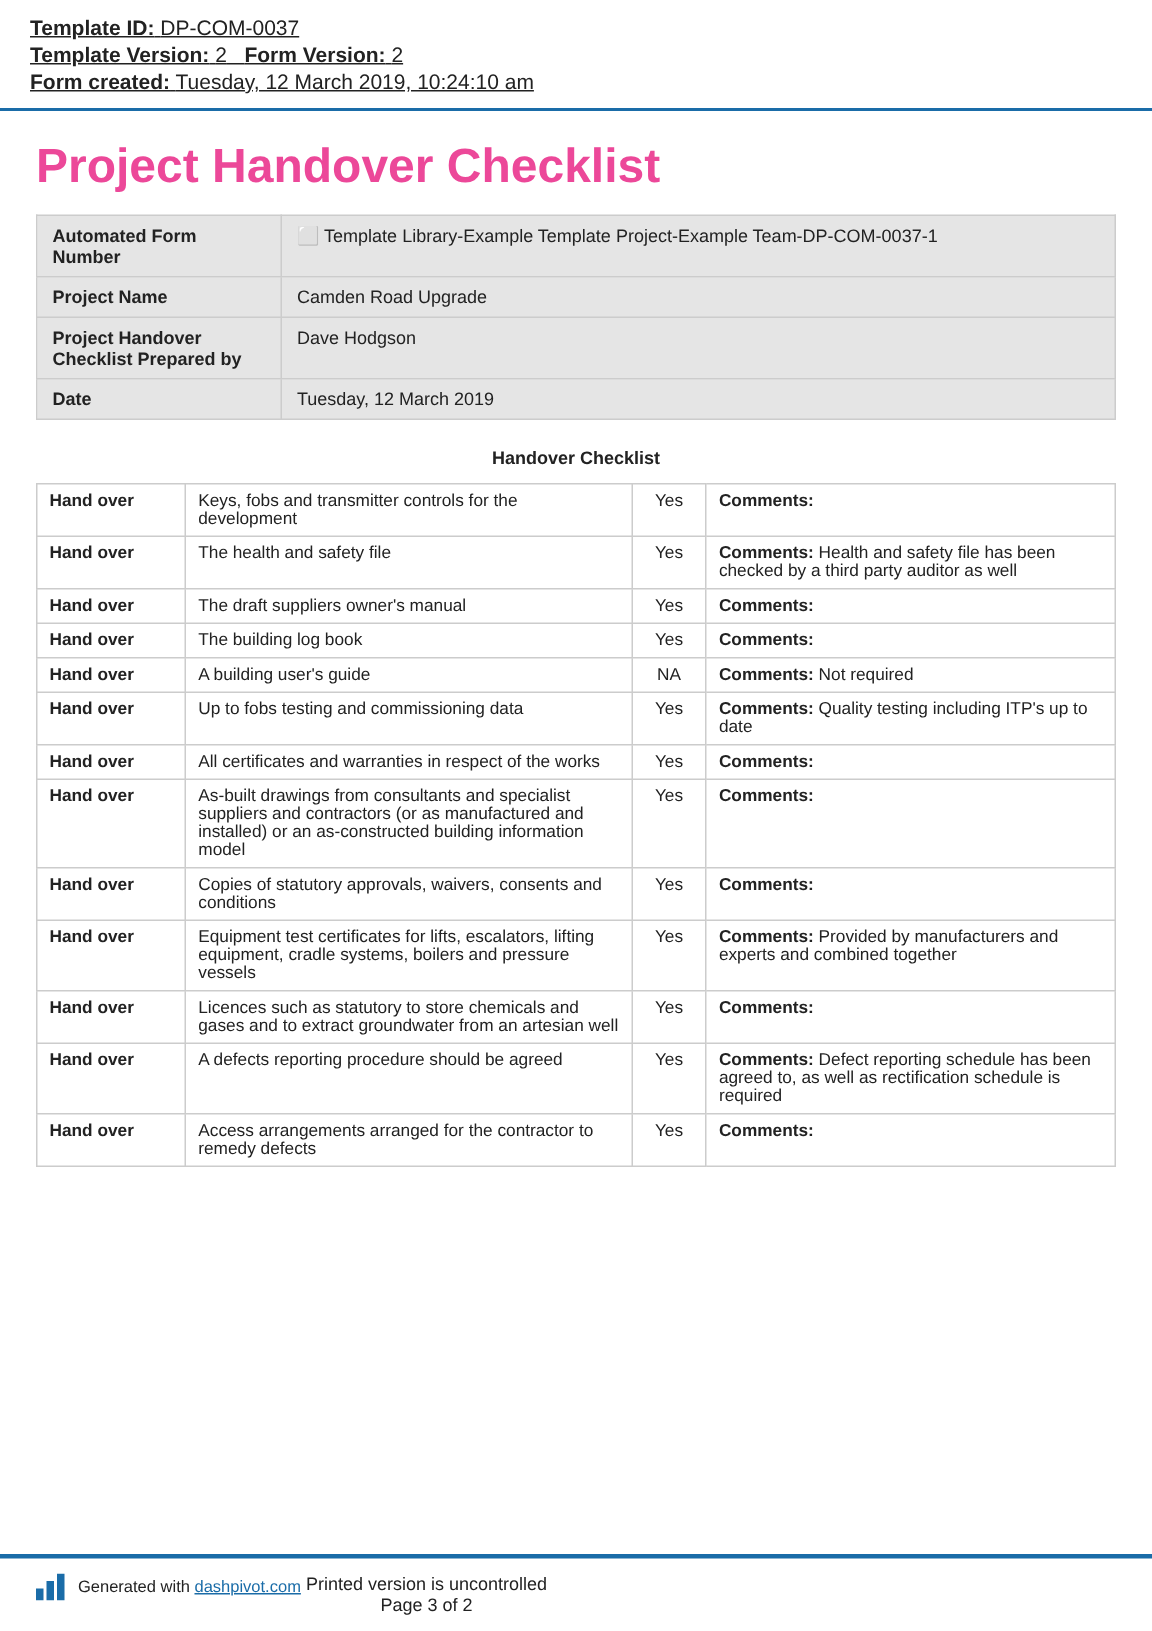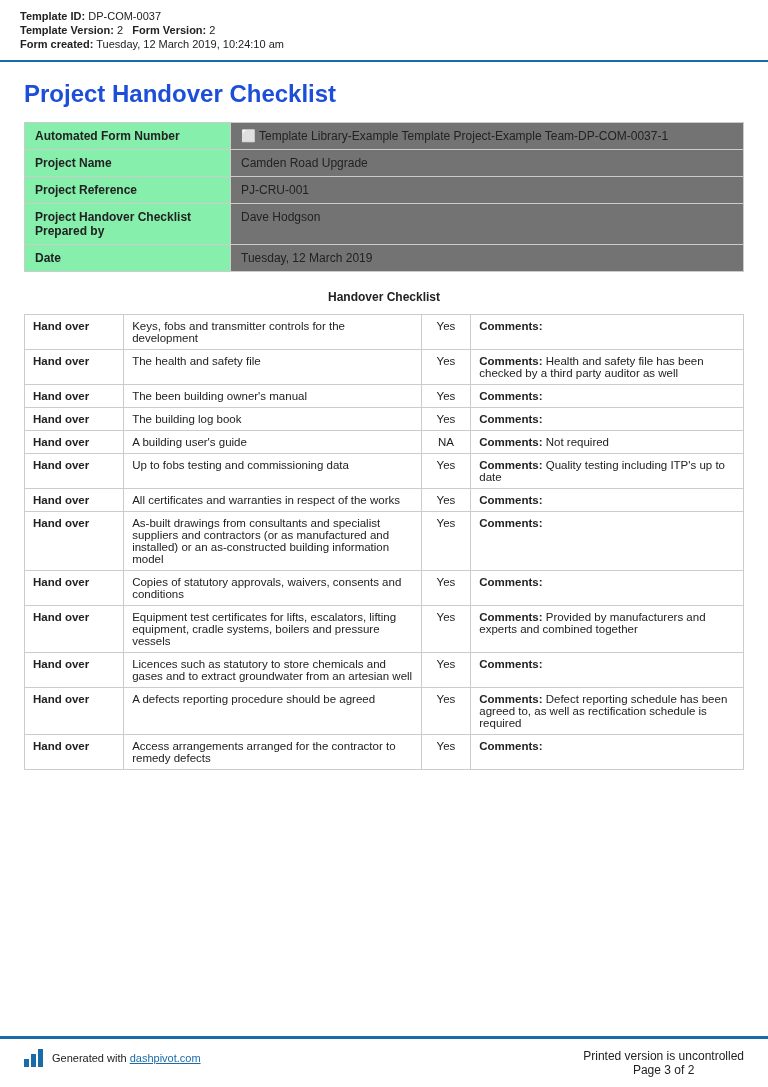--- a/index.html
+++ b/index.html
@@ -46,56 +46,57 @@
     }
     .header-meta {
       flex: 1;
       font-size: 11px;
       color: #222;
     }
     .header-meta .meta-row { margin-bottom: 2px; }
     .header-meta strong { font-weight: bold; }
     .header-right {
       min-width: 220px;
-      font-size: 11px;
+      font-size: 14px;
       color: #222;
+      text-decoration: underline;
     }
     .header-right .meta-row { margin-bottom: 2px; }
     .header-right strong { font-weight: bold; }
 
     
     .main {
       flex: 1;
       padding: 18px 24px 10px 24px;
     }
     .doc-title {
-      font-size: 24px;
-      font-weight: bold;
-      color: #1d4ed8;
+      font-size: 32px;
+      font-weight: bold;
+      color: #ec4899;
       margin-bottom: 14px;
     }
     
     .info-table {
       width: 100%;
       border-collapse: collapse;
       margin-bottom: 18px;
     }
     .info-table td {
       border: 1px solid #ccc;
       padding: 6px 10px;
       vertical-align: top;
       font-size: 12px;
     }
     .info-table td:first-child {
       font-weight: bold;
-      width: 206px;
-      background: #86efac;
+      width: 163px;
+      background: #e5e5e5;
     }
     .info-table td:last-child {
-      background: #737373;
+      background: #e5e5e5;
     }
 
     
     .section-title {
       text-align: center;
       font-size: 12px;
       font-weight: bold;
       margin-bottom: 10px;
       color: #222;
     }
@@ -127,21 +128,20 @@
       width: 220px;
     }
     .comment-bold { font-weight: bold; }
 
     
     .footer {
       border-top: 3px solid #1a6ca8;
       padding: 10px 24px;
       display: flex;
       align-items: flex-start;
-      justify-content: space-between;
       margin-top: auto;
     }
     .footer-left {
       display: flex;
       align-items: center;
       font-size: 11px;
       min-width: 180px;
     }
     .footer-bar-icon {
       margin-right: 6px;
@@ -193,24 +193,20 @@
       <tbody id="info-tbody">
           <tr>
     <td><strong>Automated Form Number</strong></td>
     <td>⬜ Template Library-Example Template Project-Example Team-DP-COM-0037-1</td>
   </tr>
           <tr>
     <td><strong>Project Name</strong></td>
     <td>Camden Road Upgrade</td>
   </tr>
           <tr>
-    <td><strong>Project Reference</strong></td>
-    <td>PJ-CRU-001</td>
-  </tr>
-          <tr>
     <td><strong>Project Handover Checklist Prepared by</strong></td>
     <td>Dave Hodgson</td>
   </tr>
           <tr>
     <td><strong>Date</strong></td>
     <td>Tuesday, 12 March 2019</td>
   </tr>
         </tbody>
     </table>
 
@@ -225,21 +221,21 @@
     <td class="col-comments"><span class="comment-bold">Comments:</span></td>
   </tr>
           <tr>
     <td class="col-label"><strong>Hand over</strong></td>
     <td class="col-desc">The health and safety file</td>
     <td class="col-val">Yes</td>
     <td class="col-comments"><span class="comment-bold">Comments:</span> Health and safety file has been checked by a third party auditor as well</td>
   </tr>
           <tr>
     <td class="col-label"><strong>Hand over</strong></td>
-    <td class="col-desc">The been building owner's manual</td>
+    <td class="col-desc">The draft suppliers owner's manual</td>
     <td class="col-val">Yes</td>
     <td class="col-comments"><span class="comment-bold">Comments:</span></td>
   </tr>
           <tr>
     <td class="col-label"><strong>Hand over</strong></td>
     <td class="col-desc">The building log book</td>
     <td class="col-val">Yes</td>
     <td class="col-comments"><span class="comment-bold">Comments:</span></td>
   </tr>
           <tr>

